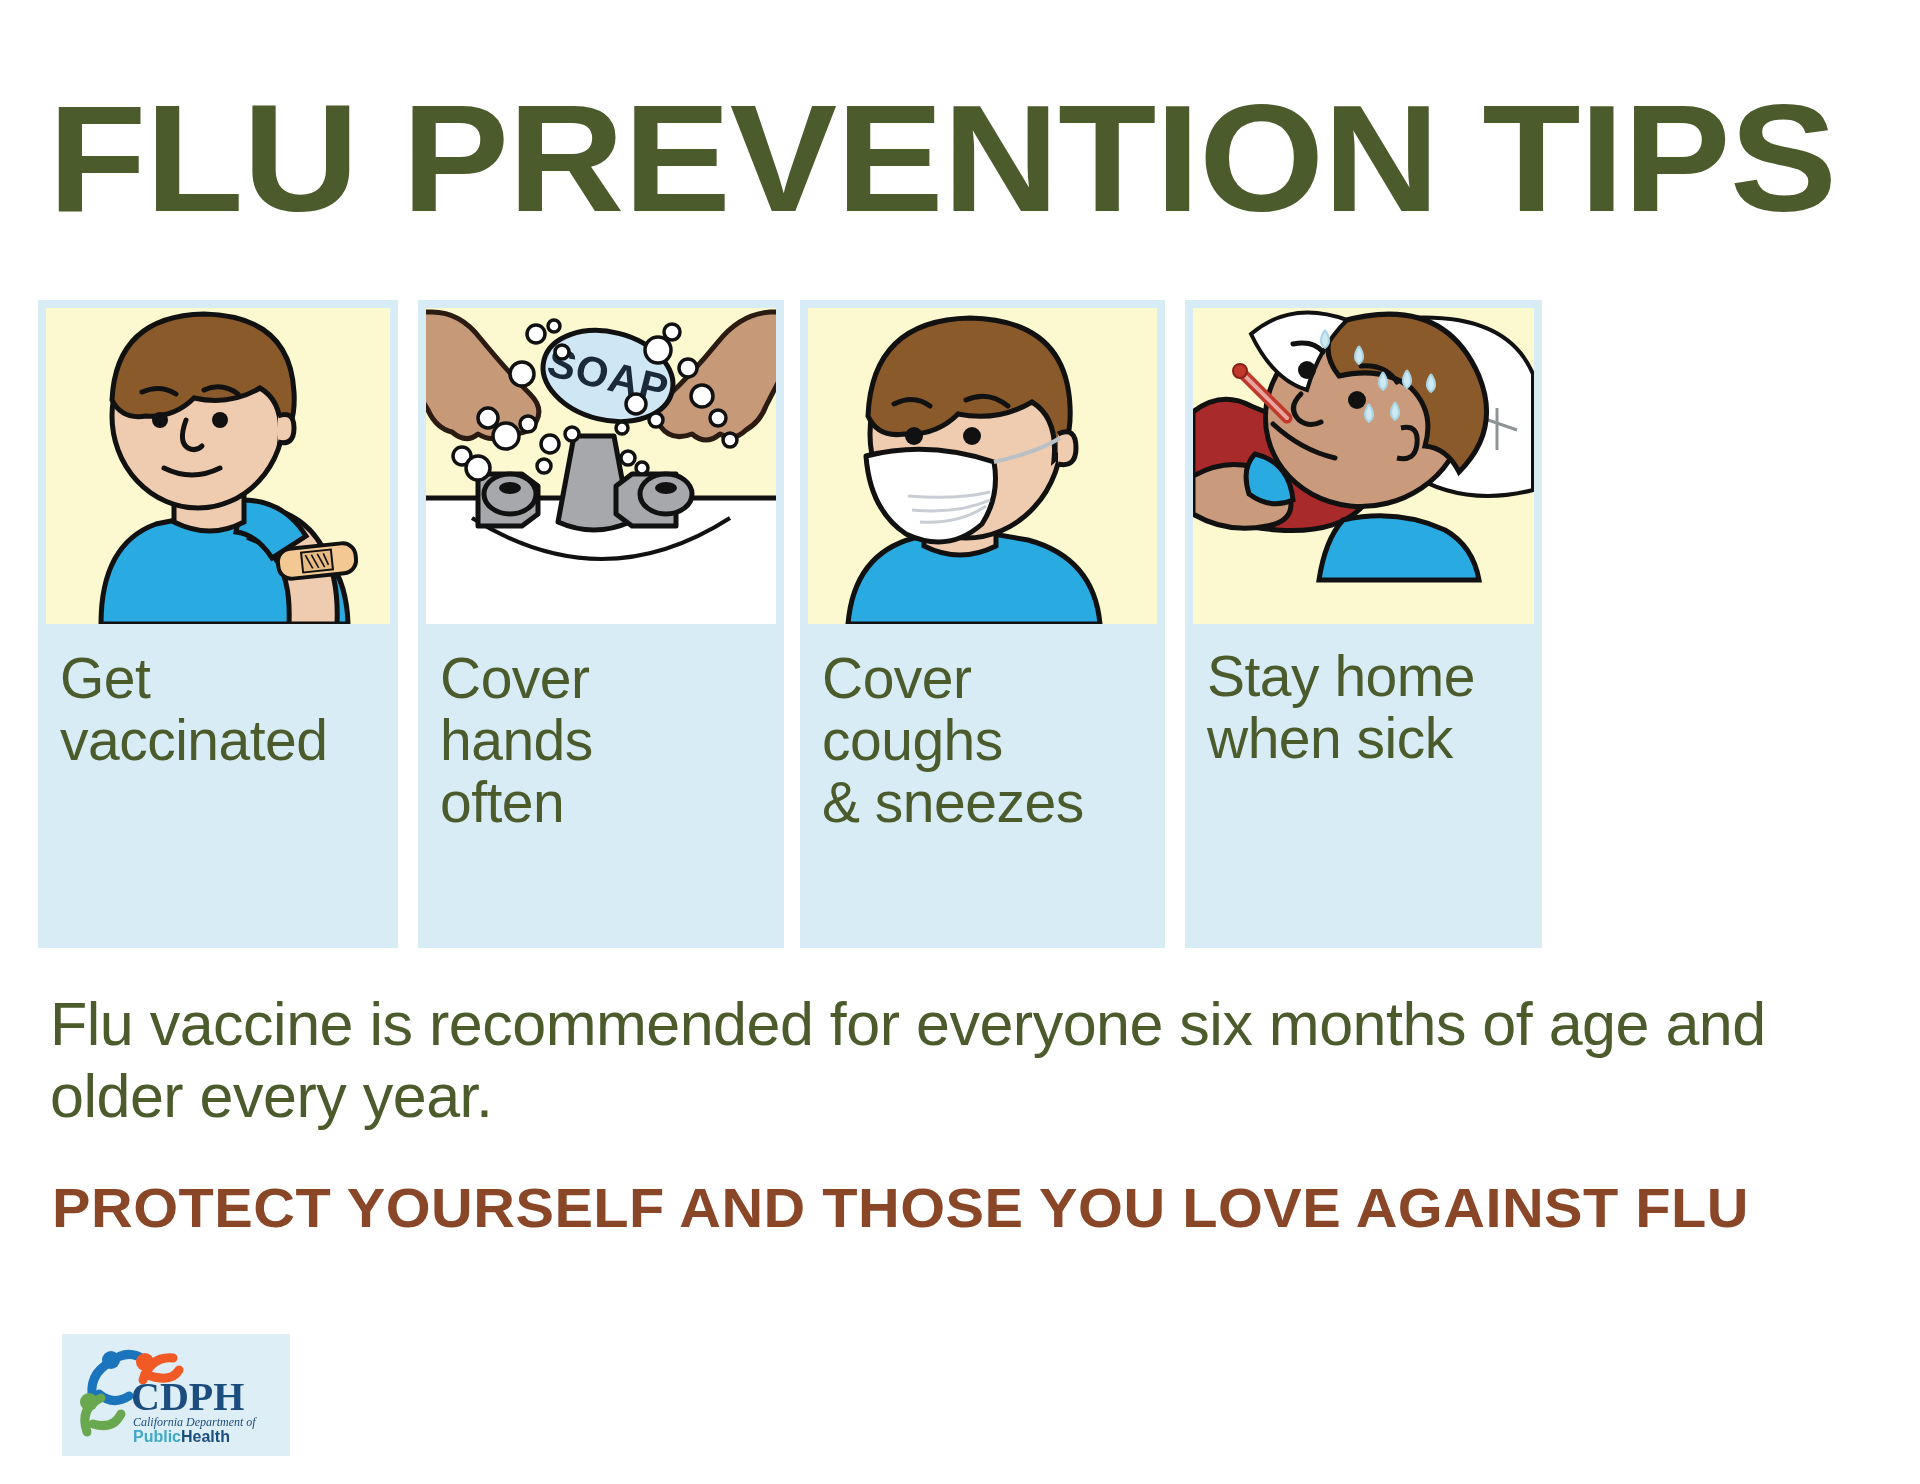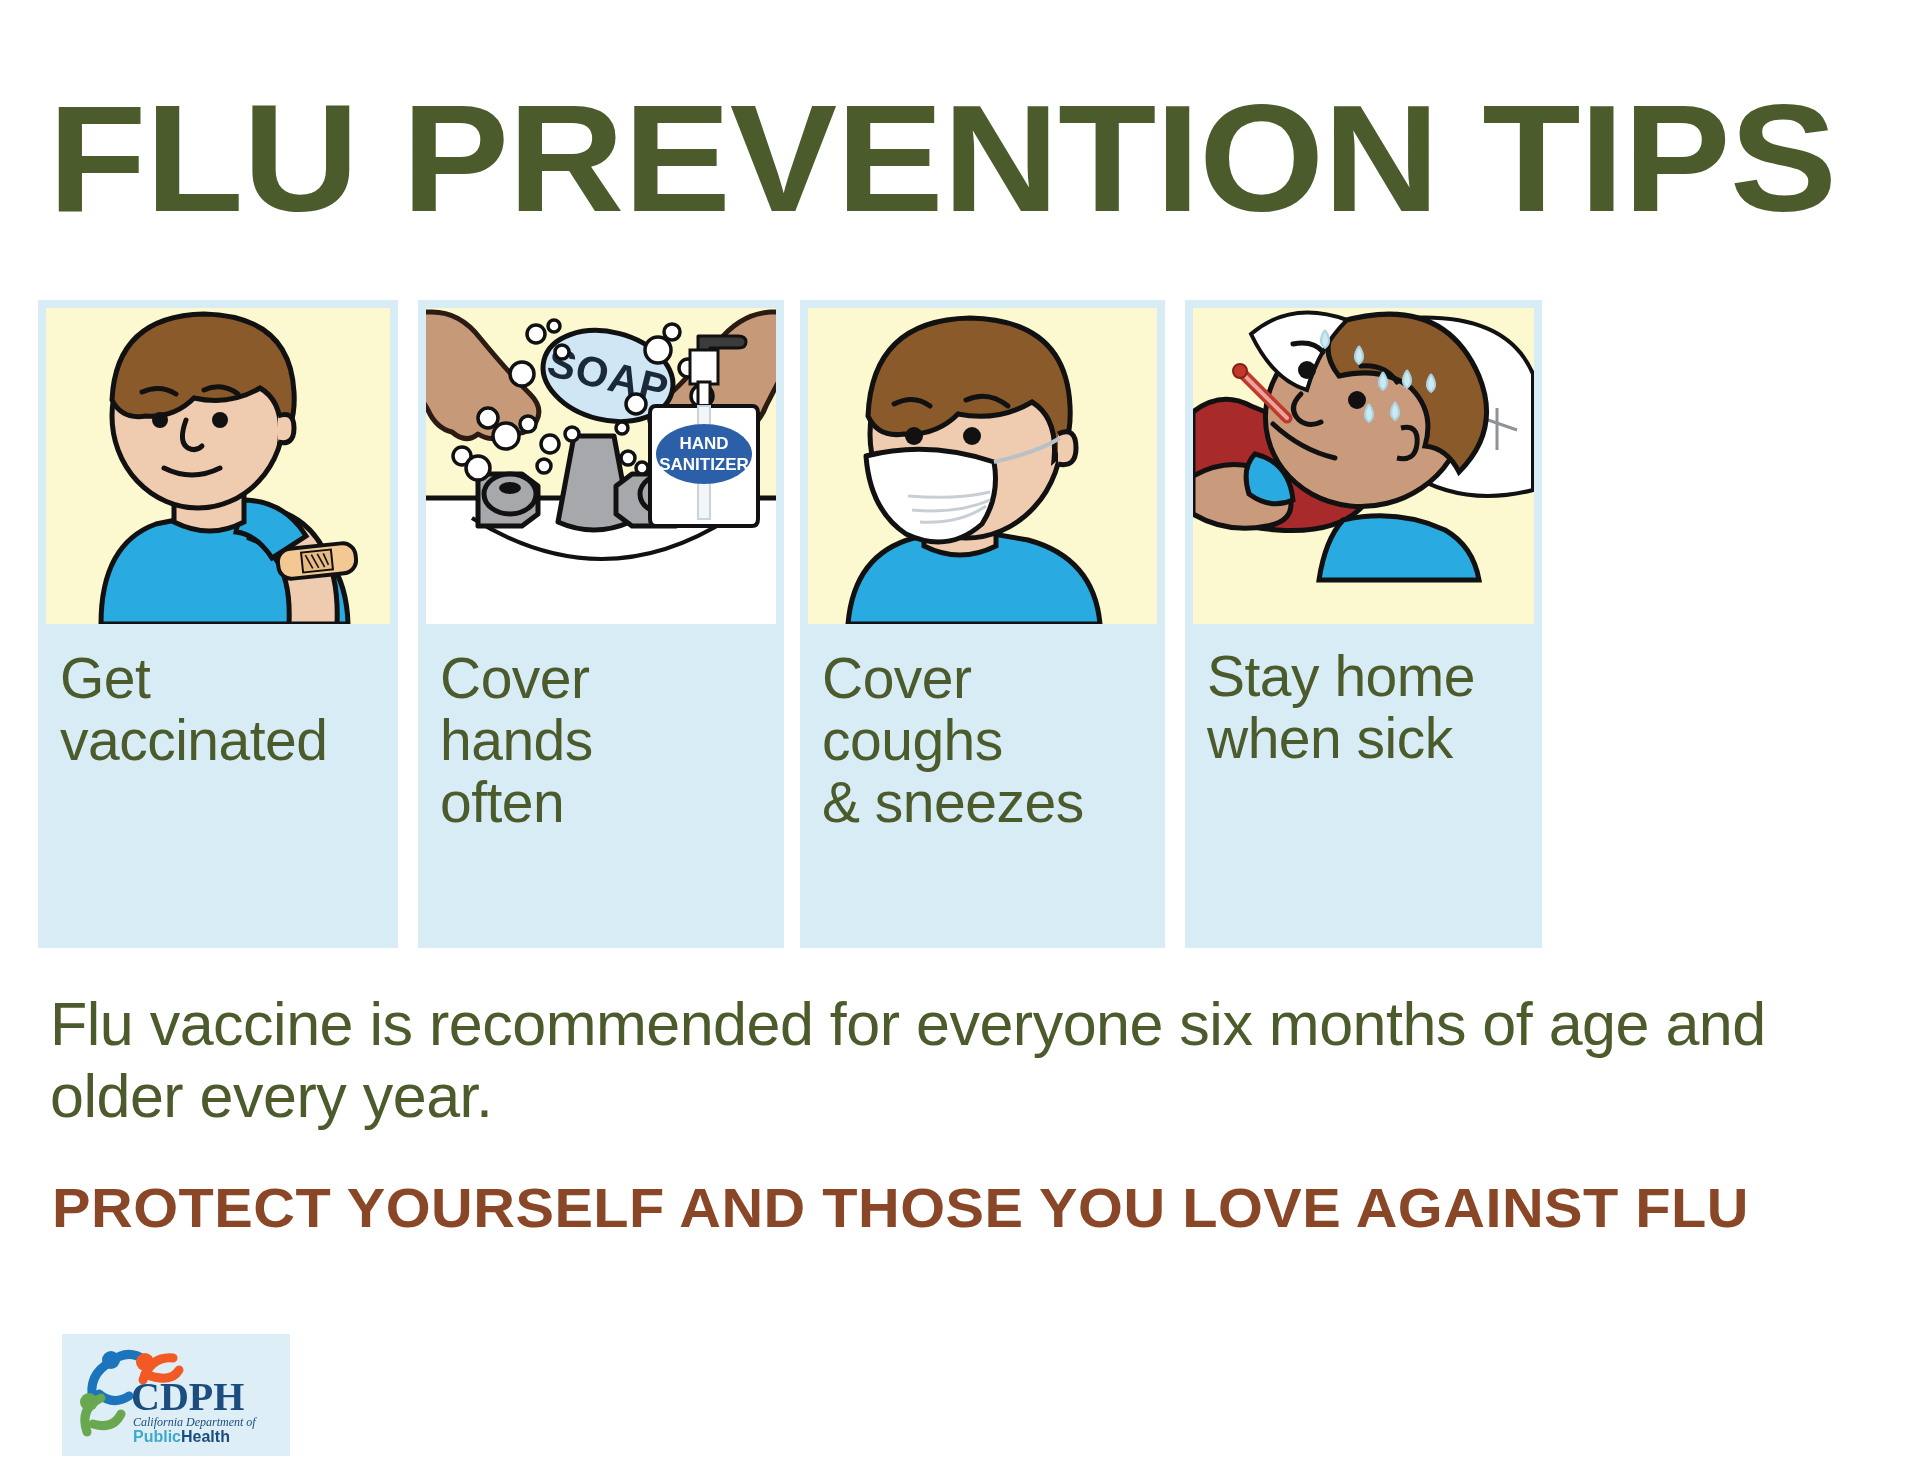--- a/index.html
+++ b/index.html
@@ -164,36 +164,20 @@
             <circle cx="202" cy="150" r="7"></circle>
           <circle cx="216" cy="160" r="6"></circle>
         </g>
       </svg>
     </div>
 
     <div class="panel-caption">Cover
 hands
 often</div>
 
-    <div id="sanitizer-wrap">
-      <svg viewBox="0 0 118 210" width="118" height="210">
-
-        <path d="M52 16 h40 q8 0 8 6 q0 6 -8 6 h-28 v8 h-12 z" fill="#3b3b3b" stroke="#111" stroke-width="3" stroke-linejoin="round"></path>
-        <rect x="44" y="30" width="28" height="34" fill="#ffffff" stroke="#111" stroke-width="3"></rect>
-        <rect x="52" y="62" width="12" height="24" fill="#ffffff" stroke="#111" stroke-width="3"></rect>
-
-        <path d="M10 86 h96 q6 0 6 7 v106 q0 7 -6 7 h-96 q-6 0 -6 -7 v-106 q0 -7 6 -7 z" fill="#ffffff" stroke="#111" stroke-width="4"></path>
-
-        <rect x="52" y="86" width="12" height="113" fill="#f2f6f8" stroke="#c9d4da" stroke-width="2"></rect>
-
-        <ellipse cx="58" cy="134" rx="48" ry="30" fill="#2B5FA8"></ellipse>
-        <text x="58" y="129" text-anchor="middle" font-family="Liberation Sans, sans-serif" font-size="17" font-weight="bold" fill="#ffffff">HAND</text>
-        <text x="58" y="150" text-anchor="middle" font-family="Liberation Sans, sans-serif" font-size="17" font-weight="bold" fill="#ffffff">SANITIZER</text>
-      </svg>
-    </div>
   </div>
 
   <div class="panel panel-3">
     <div class="panel-img">
       <svg viewBox="0 0 341 316" width="100%" height="100%" preserveAspectRatio="xMidYMid slice">
         <rect width="341" height="316" fill="#fcf8cf"></rect>
 
         <path d="M214 10 q100 -6 126 56 v116 q-70 18 -126 -18 z" fill="#ffffff" stroke="#111" stroke-width="4"></path>
         <g stroke="#8e9396" stroke-width="3" fill="none">
           <path d="M272 104 l52 18"></path>

